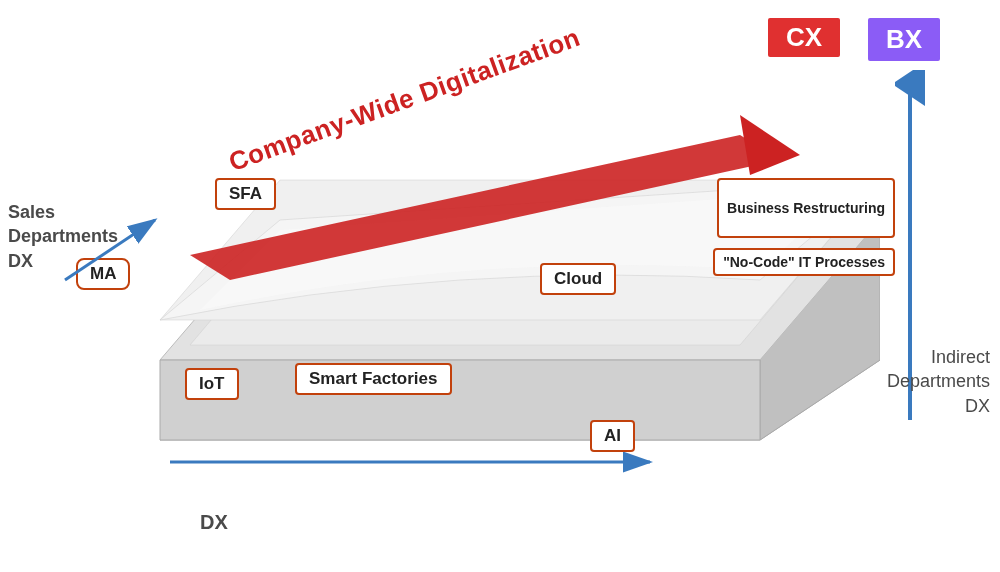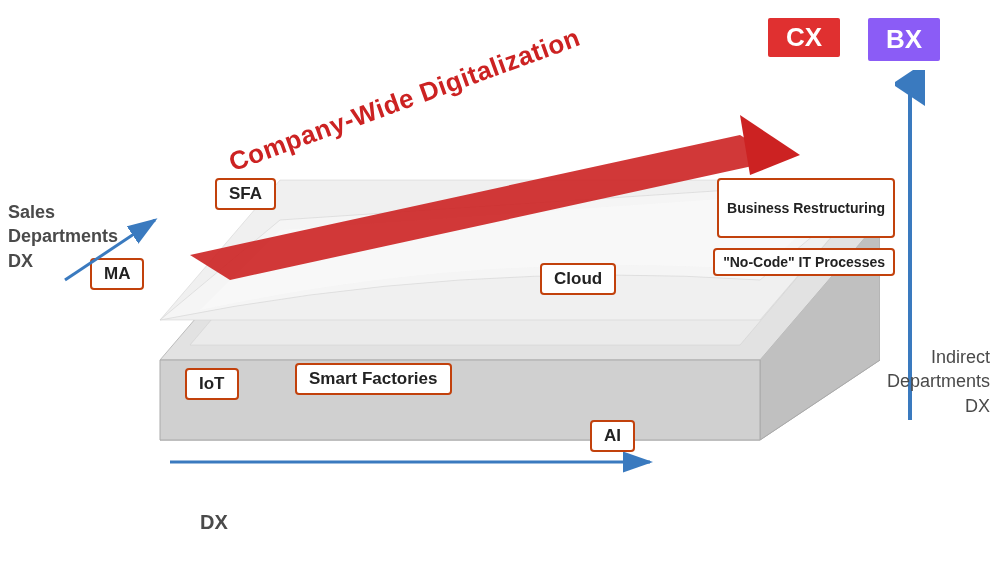--- a/index.html
+++ b/index.html
@@ -65,21 +65,22 @@
       color: #222;
     }
 
     .label-sfa {
       top: 178px;
       left: 215px;
     }
 
     .label-ma {
       top: 258px;
-      left: 90px;
+      left: 76px;
+      border-radius: 8px;
     }
 
     .label-iot {
       top: 368px;
       left: 185px;
     }
 
     .label-smart-factories {
       top: 363px;
       left: 295px;

